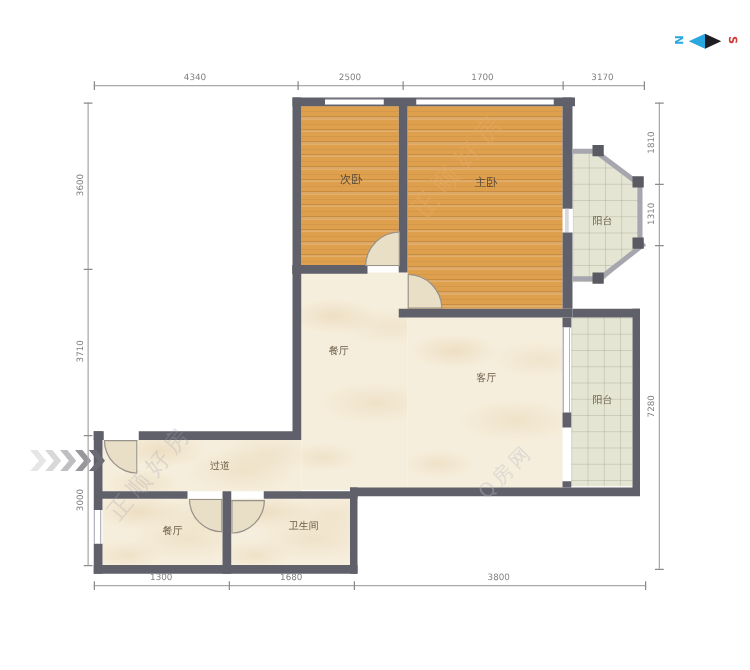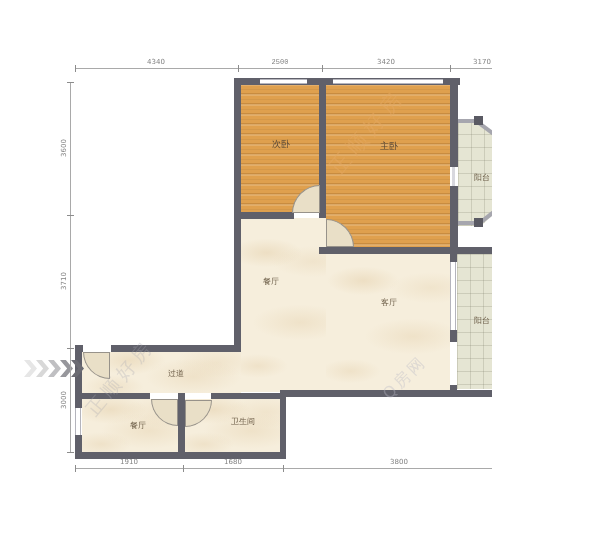--- a/index.html
+++ b/index.html
@@ -1,16 +1,16 @@
 <!DOCTYPE html>
 <html><head>
 <meta charset="utf-8">
 <style>
   html,body{margin:0;padding:0;background:#ffffff;}
-  .plan{position:relative;width:492px;height:536px;background:#ffffff;overflow:hidden;
+  .plan{position:relative;width:600px;height:536px;background:#ffffff;overflow:hidden;
         font-family:"DejaVu Sans","Liberation Sans",sans-serif;}
   
   .wood{position:absolute;background-color:#dfa04e;
     background-image:
       repeating-linear-gradient(180deg, rgba(255,255,255,0.16) 0 2px, rgba(0,0,0,0) 2px 9px, rgba(120,70,15,0.22) 9px 10px),
       repeating-linear-gradient(180deg, rgba(0,0,0,0.05) 0 1px, transparent 1px 5px);}
   .marble{position:absolute;background-color:#f6eedc;
     background-image:
       radial-gradient(ellipse 60px 24px at 30% 20%, rgba(214,183,132,.28), transparent 60%),
       radial-gradient(ellipse 80px 30px at 70% 60%, rgba(214,183,132,.22), transparent 60%),
@@ -123,22 +123,22 @@
   <div class="needle-r" style="left:564px;top:27px;"></div>
   <div class="cletter" style="left:582px;top:27px;color:#d23c3c;">S</div>
 
   <div class="dline" style="left:75px;top:68px;width:441px;height:1px;"></div>
   <div class="tickv" style="left:75px;top:65px;"></div>
   <div class="tickv" style="left:238px;top:65px;"></div>
   <div class="tickv" style="left:322px;top:65px;"></div>
   <div class="tickv" style="left:450px;top:65px;"></div>
   <div class="tickv" style="left:515px;top:65px;"></div>
   <div class="dimtext" style="left:156px;top:62px;">4340</div>
-  <div class="dimtext" style="left:280px;top:62px;font-family:Liberation Mono, monospace;">2500</div>
-  <div class="dimtext" style="left:386px;top:62px;">3420</div>
+  <div class="dimtext" style="left:280px;top:62px;">2500</div>
+  <div class="dimtext" style="left:386px;top:62px;">1700</div>
   <div class="dimtext" style="left:482px;top:62px;">3170</div>
 
   <div class="dline" style="left:70px;top:82px;width:1px;height:370px;"></div>
   <div class="tickh" style="left:67px;top:82px;"></div>
   <div class="tickh" style="left:67px;top:215px;"></div>
   <div class="tickh" style="left:67px;top:348px;"></div>
   <div class="tickh" style="left:67px;top:452px;"></div>
   <div class="dimtextv" style="left:64px;top:148px;">3600</div>
   <div class="dimtextv" style="left:64px;top:281px;">3710</div>
   <div class="dimtextv" style="left:64px;top:400px;">3000</div>
@@ -150,21 +150,21 @@
   <div class="tickh" style="left:524px;top:455px;"></div>
   <div class="dimtextv" style="left:521px;top:114px;">1810</div>
   <div class="dimtextv" style="left:521px;top:171px;">1310</div>
   <div class="dimtextv" style="left:521px;top:325px;">7280</div>
 
   <div class="dline" style="left:75px;top:468px;width:441px;height:1px;"></div>
   <div class="tickv" style="left:75px;top:465px;"></div>
   <div class="tickv" style="left:183px;top:465px;"></div>
   <div class="tickv" style="left:283px;top:465px;"></div>
   <div class="tickv" style="left:516px;top:465px;"></div>
-  <div class="dimtext" style="left:129px;top:462px;">1910</div>
+  <div class="dimtext" style="left:129px;top:462px;">1300</div>
   <div class="dimtext" style="left:233px;top:462px;">1680</div>
   <div class="dimtext" style="left:399px;top:462px;">3800</div>
 
   <div class="rlabel" style="left:281px;top:144px;">次卧</div>
   <div class="rlabel" style="left:389px;top:146px;">主卧</div>
   <div class="rlabel sm" style="left:482px;top:177px;">阳台</div>
   <div class="rlabel sm" style="left:271px;top:281px;">餐厅</div>
   <div class="rlabel sm" style="left:389px;top:302px;">客厅</div>
   <div class="rlabel sm" style="left:482px;top:320px;">阳台</div>
   <div class="rlabel sm" style="left:176px;top:373px;">过道</div>

